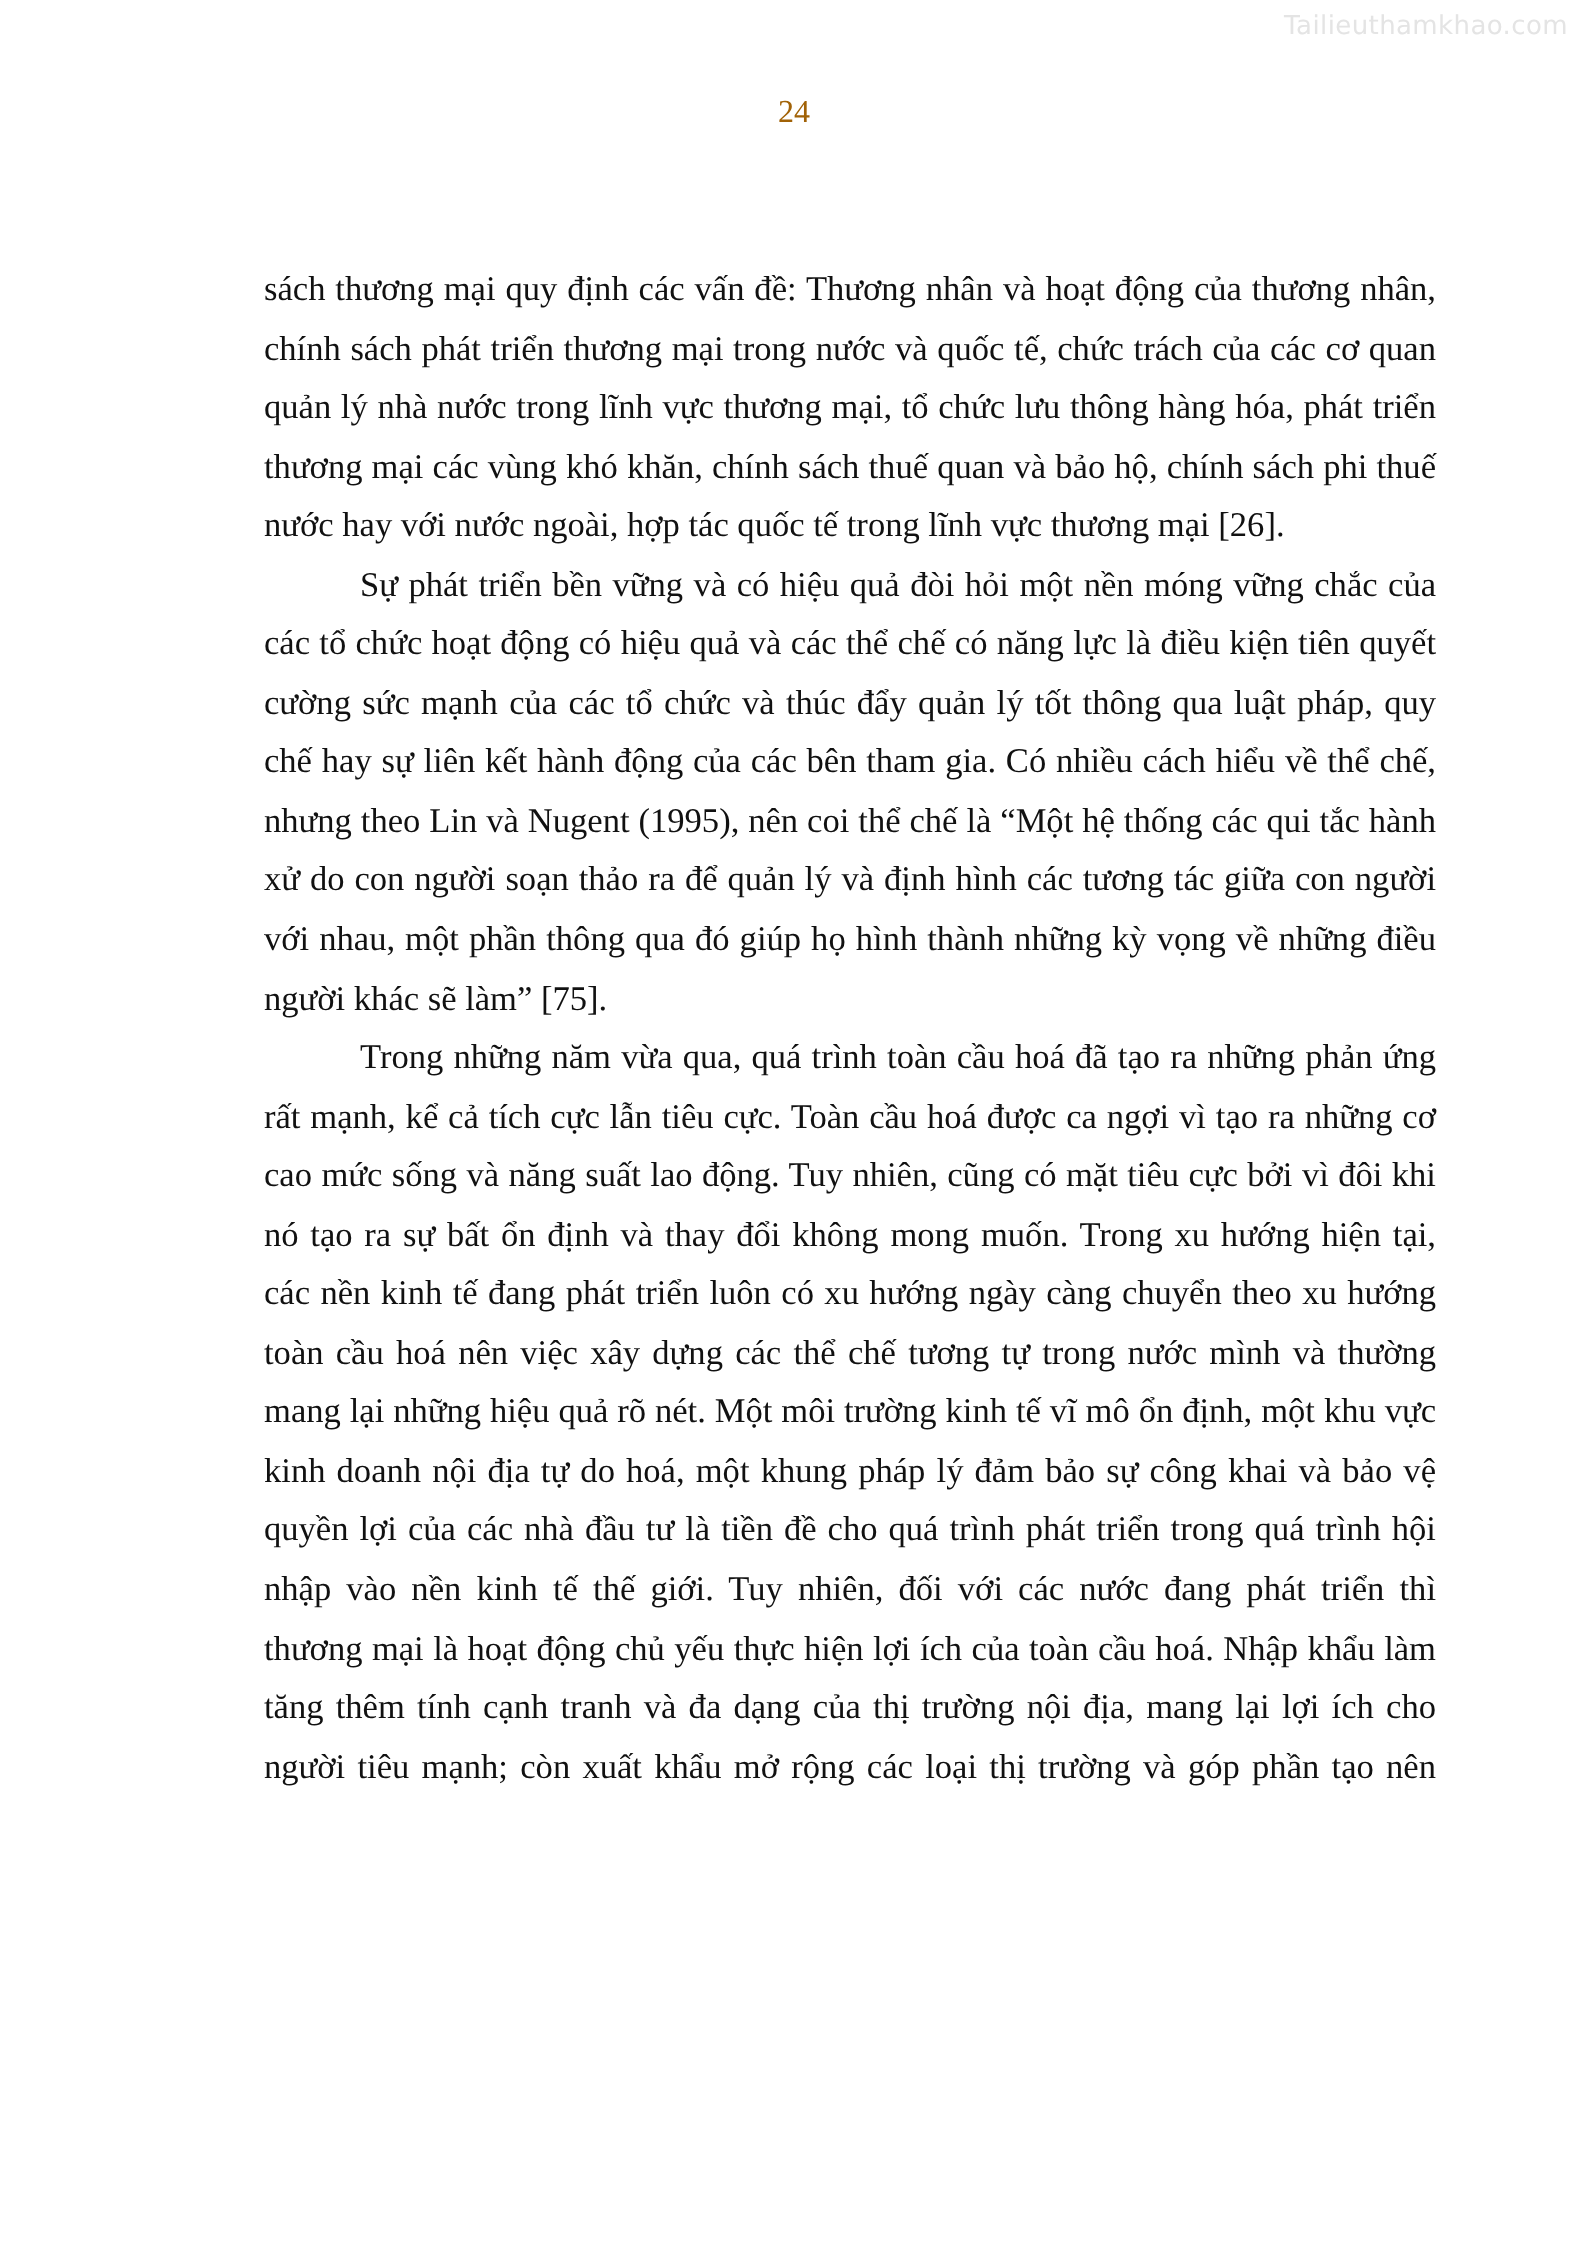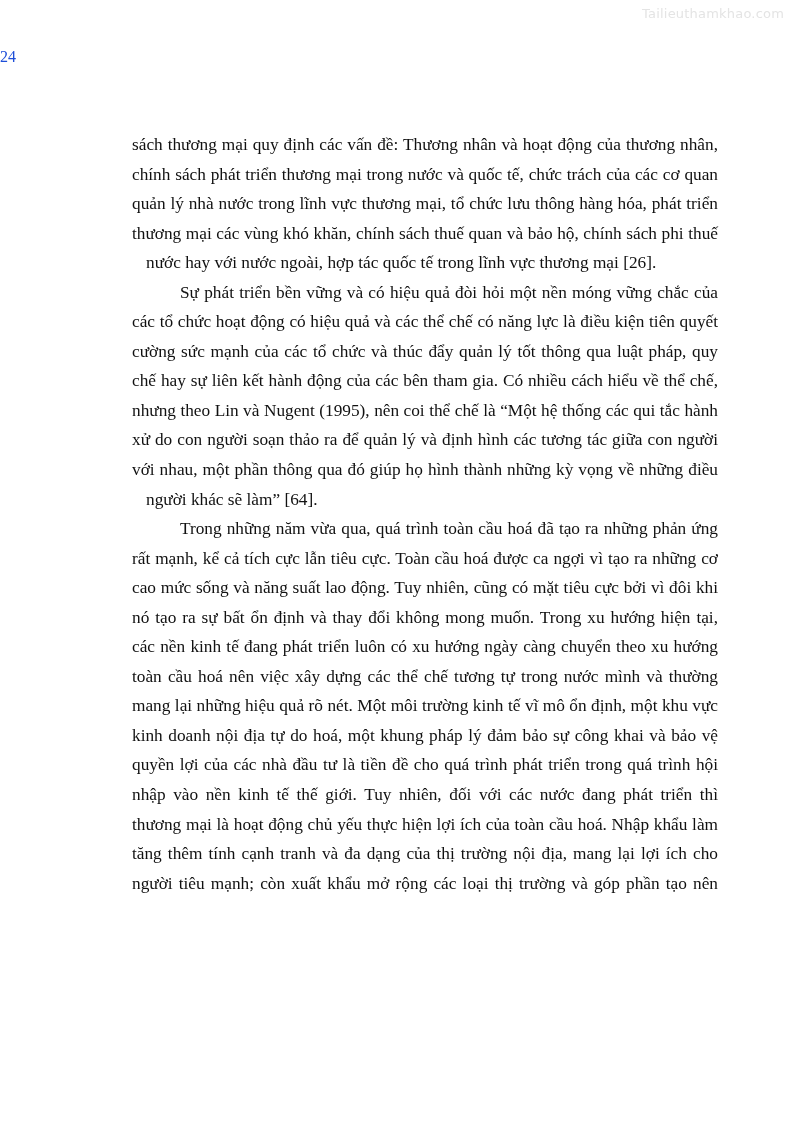--- a/index.html
+++ b/index.html
@@ -3,32 +3,32 @@
 <meta charset="utf-8">
 <style>
   html, body { margin: 0; padding: 0; background: #ffffff; }
   body { width: 794px; height: 1123px; position: relative; overflow: hidden; }
   .watermark {
     position: absolute; top: 6px; right: 10px;
     font-family: "DejaVu Sans", sans-serif; font-size: 13px;
     color: #e4e4e4; letter-spacing: 0.2px;
   }
   .page-number {
-    position: absolute; top: 48px; left: 0; width: 794px; 
-    font-family: "Liberation Serif", serif; font-size: 16px; color: #1d4ed8;
+    position: absolute; top: 48px; left: 0; width: 794px; text-align: center;
+    font-family: "Liberation Serif", serif; font-size: 16px; color: #a16207;
   }
   .body-text {
     position: absolute; top: 130px; left: 132px; width: 586px;
     font-family: "Liberation Serif", serif; font-size: 17.3px; color: #111;
   }
   .line {
     height: 29.55px; line-height: 29.55px; white-space: nowrap;
     text-align: justify; text-align-last: justify;
   }
-  .line.last { text-align-last: left; margin-left: 14px; }
+  .line.last { text-align-last: left; }
   .line.indent { padding-left: 48px; }
 </style>
 </head>
 <body>
 
 <div class="watermark">Tailieuthamkhao.com</div>
 
 <div class="page-number">24</div>
 
 <div class="body-text">
@@ -40,21 +40,21 @@
     <div class="line last">nước hay với nước ngoài, hợp tác quốc tế trong lĩnh vực thương mại [26].</div>
   </div>
   <div>
     <div class="line indent">Sự phát triển bền vững và có hiệu quả đòi hỏi một nền móng vững chắc của</div>
     <div class="line">các tổ chức hoạt động có hiệu quả và các thể chế có năng lực là điều kiện tiên quyết</div>
     <div class="line">cường sức mạnh của các tổ chức và thúc đẩy quản lý tốt thông qua luật pháp, quy</div>
     <div class="line">chế hay sự liên kết hành động của các bên tham gia. Có nhiều cách hiểu về thể chế,</div>
     <div class="line">nhưng theo Lin và Nugent (1995), nên coi thể chế là “Một hệ thống các qui tắc hành</div>
     <div class="line">xử do con người soạn thảo ra để quản lý và định hình các tương tác giữa con người</div>
     <div class="line">với nhau, một phần thông qua đó giúp họ hình thành những kỳ vọng về những điều</div>
-    <div class="line last">người khác sẽ làm” [64].</div>
+    <div class="line last">người khác sẽ làm” [75].</div>
   </div>
   <div>
     <div class="line indent">Trong những năm vừa qua, quá trình toàn cầu hoá đã tạo ra những phản ứng</div>
     <div class="line">rất mạnh, kể cả tích cực lẫn tiêu cực. Toàn cầu hoá được ca ngợi vì tạo ra những cơ</div>
     <div class="line">cao mức sống và năng suất lao động. Tuy nhiên, cũng có mặt tiêu cực bởi vì đôi khi</div>
     <div class="line">nó tạo ra sự bất ổn định và thay đổi không mong muốn. Trong xu hướng hiện tại,</div>
     <div class="line">các nền kinh tế đang phát triển luôn có xu hướng ngày càng chuyển theo xu hướng</div>
     <div class="line">toàn cầu hoá nên việc xây dựng các thể chế tương tự trong nước mình và thường</div>
     <div class="line">mang lại những hiệu quả rõ nét. Một môi trường kinh tế vĩ mô ổn định, một khu vực</div>
     <div class="line">kinh doanh nội địa tự do hoá, một khung pháp lý đảm bảo sự công khai và bảo vệ</div>

